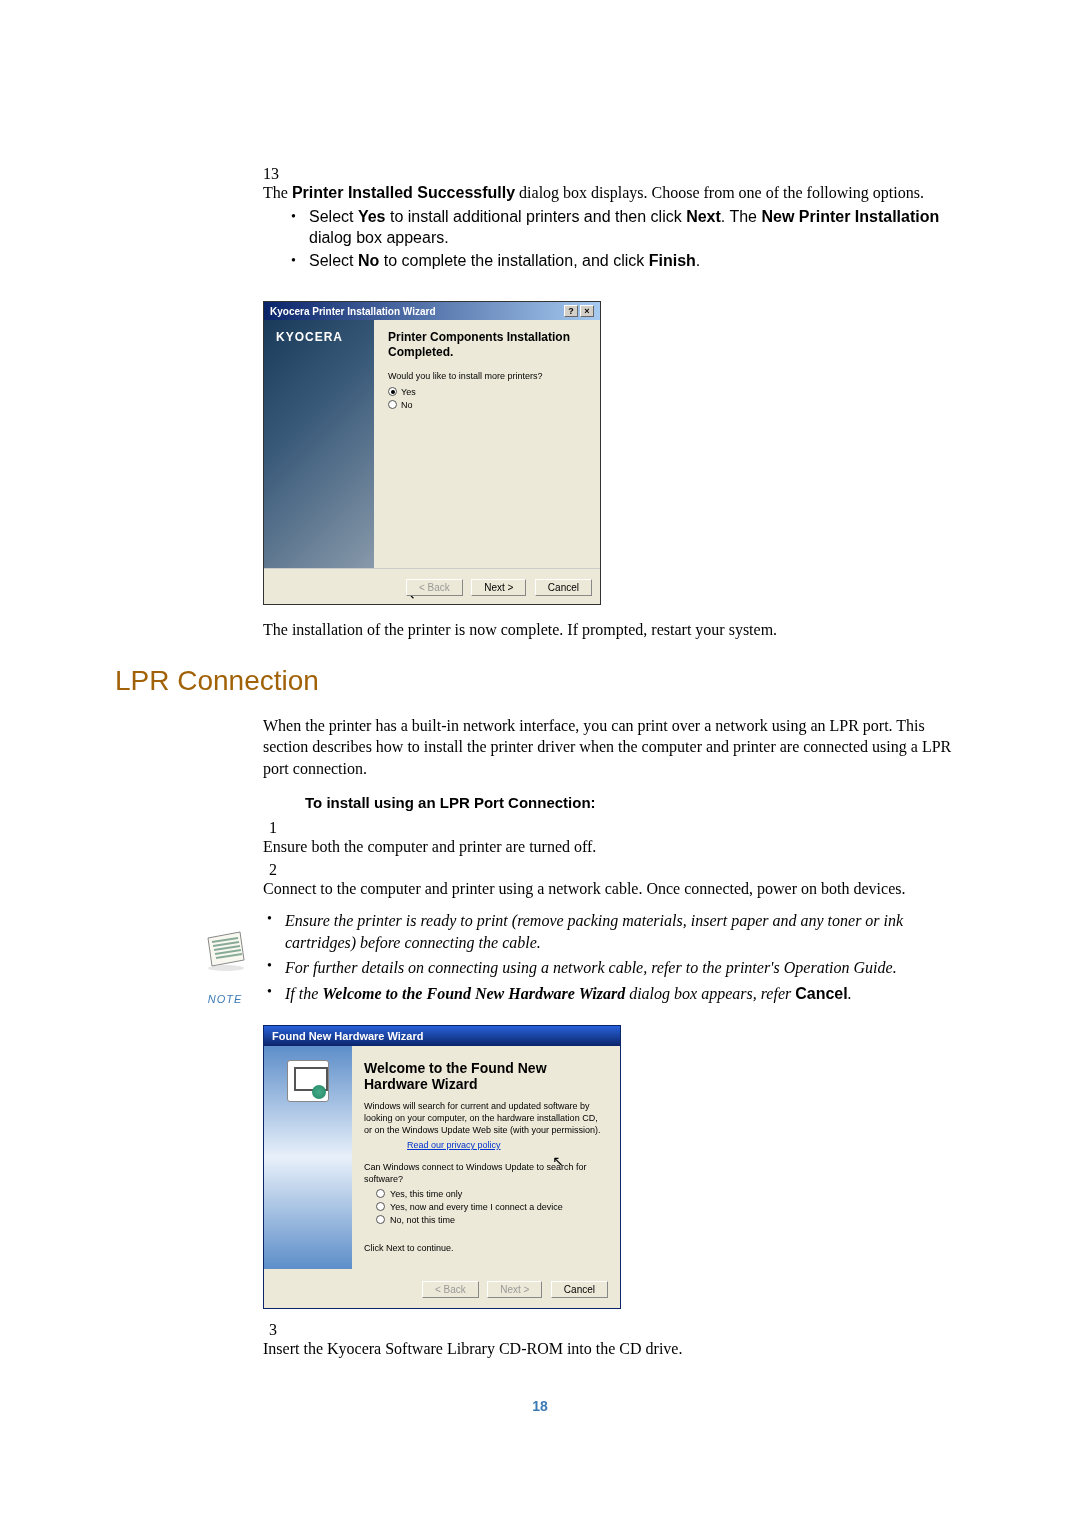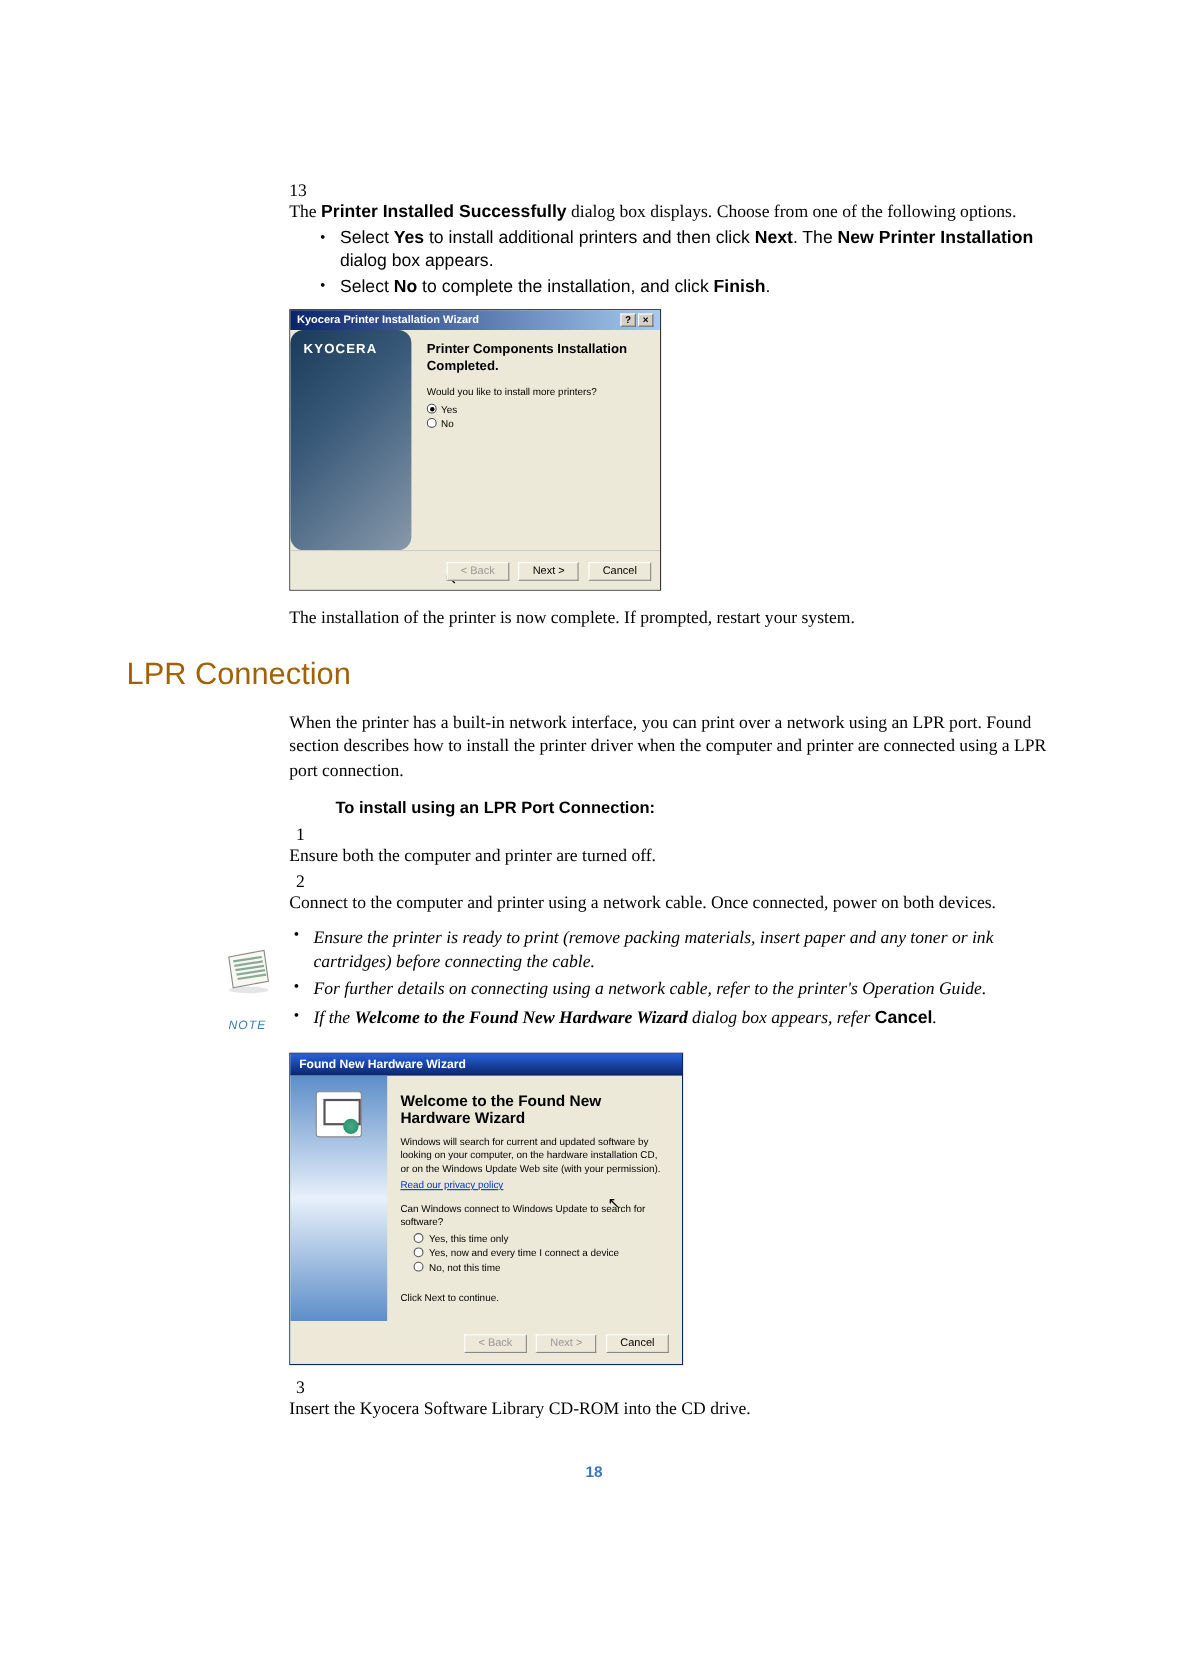--- a/index.html
+++ b/index.html
@@ -111,21 +111,21 @@
       font-weight: bold;
       color: #3B7AB5;
       margin-top: 38px;
     }
     
     
     .dialog1 {
       width: 338px;
       border: 1px solid #333;
       margin-left: 148px;
-      margin-top: 6px;
+      margin-top: 26px;
       margin-bottom: 14px;
       font-family: Tahoma, Arial, sans-serif;
     }
     .dialog1-title {
       background: linear-gradient(to right, #0A246A, #A6CAF0);
       color: #fff;
       font-size: 10px;
       font-weight: bold;
       padding: 3px 6px;
       display: flex;
@@ -140,25 +140,24 @@
       border-right-color: #666; border-bottom-color: #666;
       font-size: 9px; line-height: 10px; text-align: center; color: #000;
     }
     .dialog1-body {
       display: flex;
       background: #ece9d8;
       position: relative;
     }
     .dialog1-left {
       width: 110px;
-      height: 200px;
+      height: 248px;
       background: linear-gradient(135deg, #1a3a5a 0%, #3a5a7a 40%, #8899aa 100%);
       position: relative;
       overflow: hidden;
-      border-radius: 12px;
     }
     .kyocera-logo {
       color: #fff;
       font-family: Arial, sans-serif;
       font-weight: bold;
       font-size: 12px;
       letter-spacing: 1px;
       padding: 10px 0 0 12px;
     }
     .dialog1-right {
@@ -256,21 +255,21 @@
       padding: 14px 16px 10px 12px;
     }
     .dialog2-right h3 {
       font-family: Arial, sans-serif;
       font-size: 14px;
       font-weight: bold;
       margin-bottom: 8px;
       line-height: 1.2;
     }
     .d2-text { font-size: 9px; line-height: 1.3; margin-bottom: 4px; }
-    .d2-link { color: #0033cc; text-decoration: underline; }
+    .d2-link { color: #0033cc; text-decoration: underline; margin-left: 43px; }
     .d2-radio-row { font-size: 9px; display: flex; align-items: flex-start; gap: 5px; margin: 3px 0 3px 12px; }
     .dialog2-footer {
       background: #ece9d8;
       padding: 10px 12px;
       text-align: right;
       position: relative;
     }
     
     svg.notepad { width: 46px; height: 42px; }
   </style>
@@ -335,21 +334,21 @@
     </div>
   </div>
 
   <div class="indent-block">
     <div class="body-para">The installation of the printer is now complete. If prompted, restart your system.</div>
   </div>
 
   <h2 class="section-title">LPR Connection</h2>
 
   <div class="indent-block">
-    <div class="body-para">When the printer has a built-in network interface, you can print over a network using an LPR port. Found section describes how to install the printer driver when the computer and printer are connected using a LPR port connection.</div>
+    <div class="body-para">When the printer has a built-in network interface, you can print over a network using an LPR port. This section describes how to install the printer driver when the computer and printer are connected using a LPR port connection.</div>
     <div class="subhead">To install using an LPR Port Connection:</div>
 
     <div class="numbered-item">
       <div class="num">1</div>
       <div class="content">Ensure both the computer and printer are turned off.</div>
     </div>
     <div class="numbered-item">
       <div class="num">2</div>
       <div class="content">Connect to the computer and printer using a network cable. Once connected, power on both devices.</div>
     </div>

